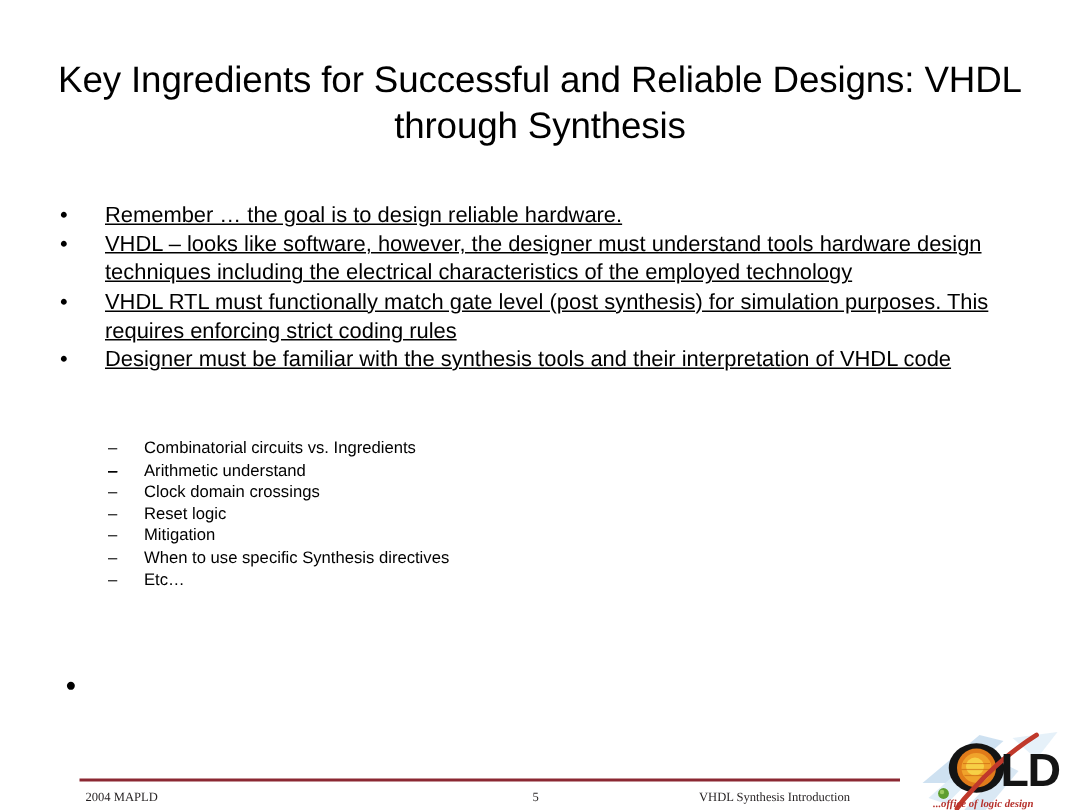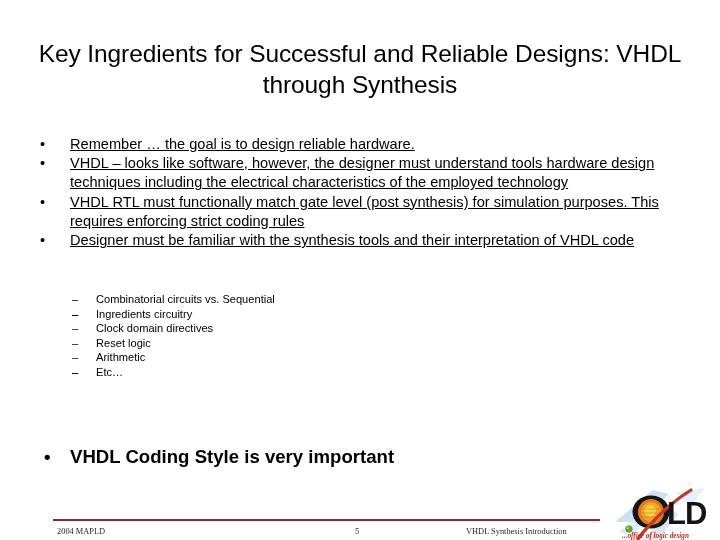--- a/index.html
+++ b/index.html
@@ -167,57 +167,57 @@
       <span class="marker">•</span>
       <span class="btext">Designer must be familiar with the synthesis tools and their interpretation of VHDL code</span>
     </div>
 
   </div>
 
   <div class="sub-list">
 
     <div class="sub-row">
       <span class="dash">–</span>
-      <span>Combinatorial circuits vs. Sequential</span>
-    </div>
-    <div class="sub-row">
-      <span class="dash">–</span>
-    </div>
-    <div class="sub-row">
-      <span class="dash">–</span>
-    </div>
-    <div class="sub-row">
-      <span class="dash">–</span>
-      <span>Ingredients circuitry</span>
-    </div>
-    <div class="sub-row">
-      <span class="dash">–</span>
-      <span>Clock domain directives</span>
+      <span>Combinatorial circuits vs. Ingredients</span>
+    </div>
+    <div class="sub-row">
+      <span class="dash">–</span>
+    </div>
+    <div class="sub-row">
+      <span class="dash">–</span>
+    </div>
+    <div class="sub-row">
+      <span class="dash">–</span>
+      <span>Arithmetic understand</span>
+    </div>
+    <div class="sub-row">
+      <span class="dash">–</span>
+      <span>Clock domain crossings</span>
     </div>
     <div class="sub-row">
       <span class="dash">–</span>
       <span>Reset logic</span>
     </div>
     <div class="sub-row">
       <span class="dash">–</span>
-      <span>Arithmetic</span>
-    </div>
-    <div class="sub-row">
-      <span class="dash">–</span>
+      <span>Mitigation</span>
+    </div>
+    <div class="sub-row">
+      <span class="dash">–</span>
+      <span>When to use specific Synthesis directives</span>
     </div>
     <div class="sub-row">
       <span class="dash">–</span>
       <span>Etc…</span>
     </div>
 
   </div>
 
   <div class="emph-row">
     <span class="marker">•</span>
-    <span>VHDL Coding Style is very important</span>
   </div>
 
   <div class="footer-rule" style="background: rgb(139, 40, 50);"></div>
 
   <div class="footer-text footer-left">2004 MAPLD</div>
 
   <div class="footer-text footer-page">5</div>
 
   <div class="footer-text footer-right">VHDL Synthesis Introduction</div>
 

